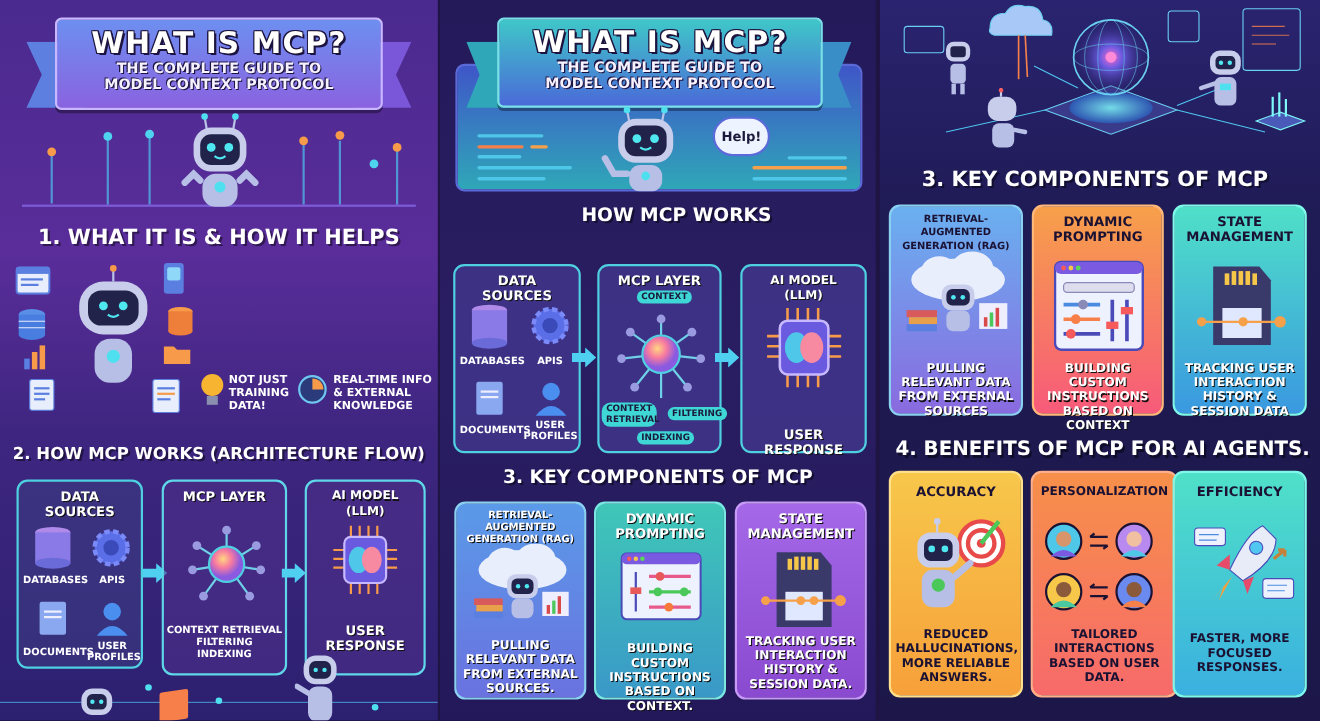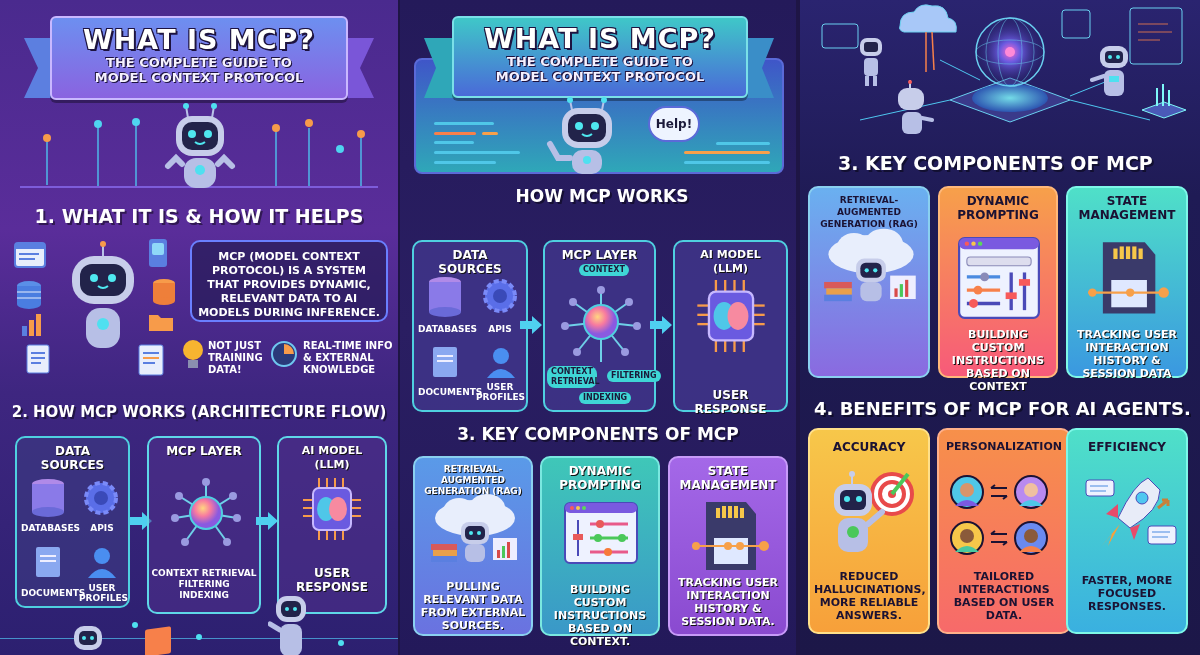--- a/index.html
+++ b/index.html
@@ -127,21 +127,20 @@
       <circle cx="41" cy="4" r="3" fill="#f79b4a"></circle>
     <rect x="10" y="16" width="62" height="48" rx="22" fill="#c7cdea"></rect>
     <rect x="18" y="24" width="46" height="32" rx="12" fill="#22234a"></rect>
     <circle cx="32" cy="38" r="4" fill="#4fe8f0"></circle>
       <circle cx="50" cy="38" r="4" fill="#4fe8f0"></circle>
     <path d="M36 46 Q41 50 46 46" stroke="#4fe8f0" stroke-width="2" fill="none"></path>
     <rect x="24" y="68" width="34" height="40" rx="14" fill="#b7bfe6"></rect>
     <circle cx="41" cy="84" r="6" fill="#4fe0f0"></circle>
   </svg>
 
-  <div class="speech" style="left:190px;top:240px;width:198px;height:82px">MCP (MODEL CONTEXT PROTOCOL) IS A SYSTEM THAT PROVIDES DYNAMIC, RELEVANT DATA TO AI MODELS DURING INFERENCE.</div>
 
   <svg style="position:absolute;left:182px;top:338px;width:22px;height:36px">
       <circle cx="11" cy="12" r="10" fill="#f7b430"></circle>
       <rect x="6" y="22" width="10" height="8" fill="#8a8fb0"></rect>
     </svg>
   <div class="mini" style="left:208px;top:340px">
     <div>NOT JUST</div>
       <div>TRAINING</div>
       <div>DATA!</div>
   </div>
@@ -307,21 +306,21 @@
     <rect x="28" y="18" width="38" height="28" rx="10" fill="#22234a"></rect>
     <circle cx="39" cy="30" r="4" fill="#4fe8f0"></circle>
       <circle cx="55" cy="30" r="4" fill="#4fe8f0"></circle>
     <path d="M42 38 Q47 42 52 38" stroke="#4fe8f0" stroke-width="2" fill="none"></path>
     <rect x="32" y="54" width="30" height="24" rx="10" fill="#b7bfe6"></rect>
     <circle cx="47" cy="64" r="4" fill="#4fe0f0"></circle>
     <path d="M10 48 L18 62 L30 62" stroke="#b7bfe6" stroke-width="6" fill="none" stroke-linecap="round"></path>
   </svg>
   <div style="position:absolute;left:248px;top:106px;width:52px;height:36px;border-radius:18px;background:#eef4ff;border:2px solid #5a6ad8;color:#1b1a3a;font-weight:bold;font-size:12px;text-align:center;line-height:32px">Help!</div>
 
-  <div class="h2" style="left:4px;width:396px;top:186px;font-size:17px">HOW MCP WORKS</div>
+  <div class="h2" style="left:17px;width:396px;top:186px;font-size:17px">HOW MCP WORKS</div>
 
   <div class="card" style="left:12px;top:240px;width:116px;height:172px;background:rgba(70,60,150,.65);border-color:#4fd0e0">
     <div class="ct">DATA SOURCES</div>
     <svg style="position:absolute;left:14px;top:34px;width:34px;height:42px">
         <ellipse cx="17" cy="6" rx="16" ry="5" fill="#b08ae8"></ellipse>
         <rect x="1" y="6" width="32" height="30" fill="#8a7ae8"></rect>
         <ellipse cx="17" cy="36" rx="16" ry="5" fill="#6a6ad8"></ellipse>
       </svg>
     <svg style="position:absolute;left:68px;top:36px;width:36px;height:36px">
         <circle cx="18" cy="18" r="15" fill="#5a6ee8" stroke="#7a8af8" stroke-width="4" stroke-dasharray="5 3"></circle>
@@ -560,20 +559,21 @@
         <circle cx="50" cy="39" r="2" fill="#4fe8f0"></circle>
       <rect x="36" y="50" width="20" height="18" rx="6" fill="#b7bfe6"></rect>
       <rect x="2" y="50" width="26" height="6" fill="#d85a5a"></rect>
         <rect x="4" y="56" width="24" height="6" fill="#e8a04a"></rect>
         <rect x="2" y="62" width="26" height="6" fill="#5a7fe0"></rect>
       <rect x="64" y="44" width="24" height="22" fill="#eef"></rect>
         <rect x="68" y="56" width="3" height="8" fill="#d84a4a"></rect>
         <rect x="73" y="52" width="3" height="12" fill="#4ac85a"></rect>
         <rect x="78" y="48" width="3" height="16" fill="#d84a4a"></rect>
     </svg>
+    <div class="cd" style="top:140px">PULLING RELEVANT DATA FROM EXTERNAL SOURCES</div>
   </div>
   <div class="card" style="left:138px;top:186px;width:120px;height:192px;background:linear-gradient(180deg,#f7a04a 0%,#f75a7a 100%);border-color:#ffb87a">
     <div class="ct" style="color:#1b1233;text-shadow:none">DYNAMIC PROMPTING</div>
     <svg style="position:absolute;left:18px;top:48px;width:82px;height:84px" viewBox="0 0 74 74">
       <rect x="1" y="1" width="72" height="72" rx="5" fill="#eef2ff" stroke="#4a4ab8" stroke-width="2"></rect>
         <rect x="1" y="1" width="72" height="10" rx="5" fill="#7a5ae0"></rect>
       <circle cx="8" cy="6" r="2" fill="#f75a5a"></circle>
         <circle cx="14" cy="6" r="2" fill="#f7c74a"></circle>
         <circle cx="20" cy="6" r="2" fill="#5ad85a"></circle>
       <rect x="8" y="18" width="58" height="8" rx="3" fill="#dde" stroke="#8a8ab8"></rect>

